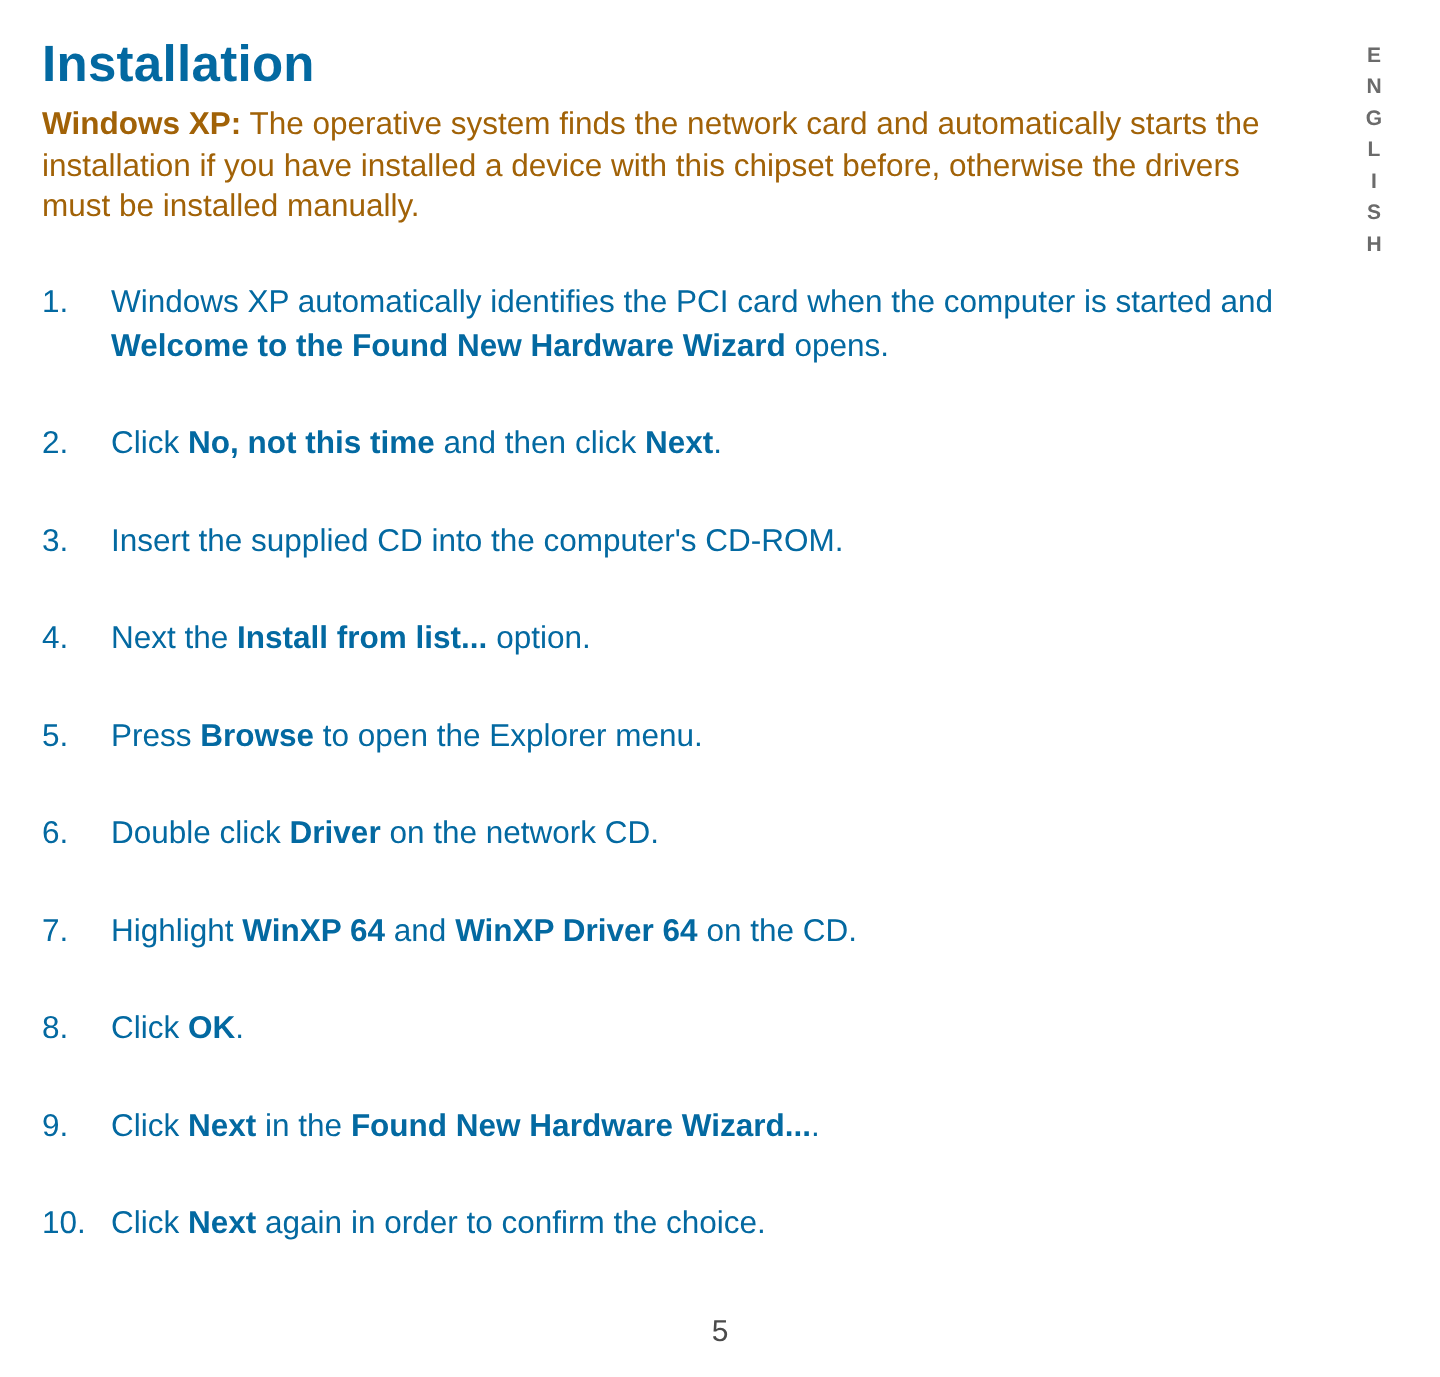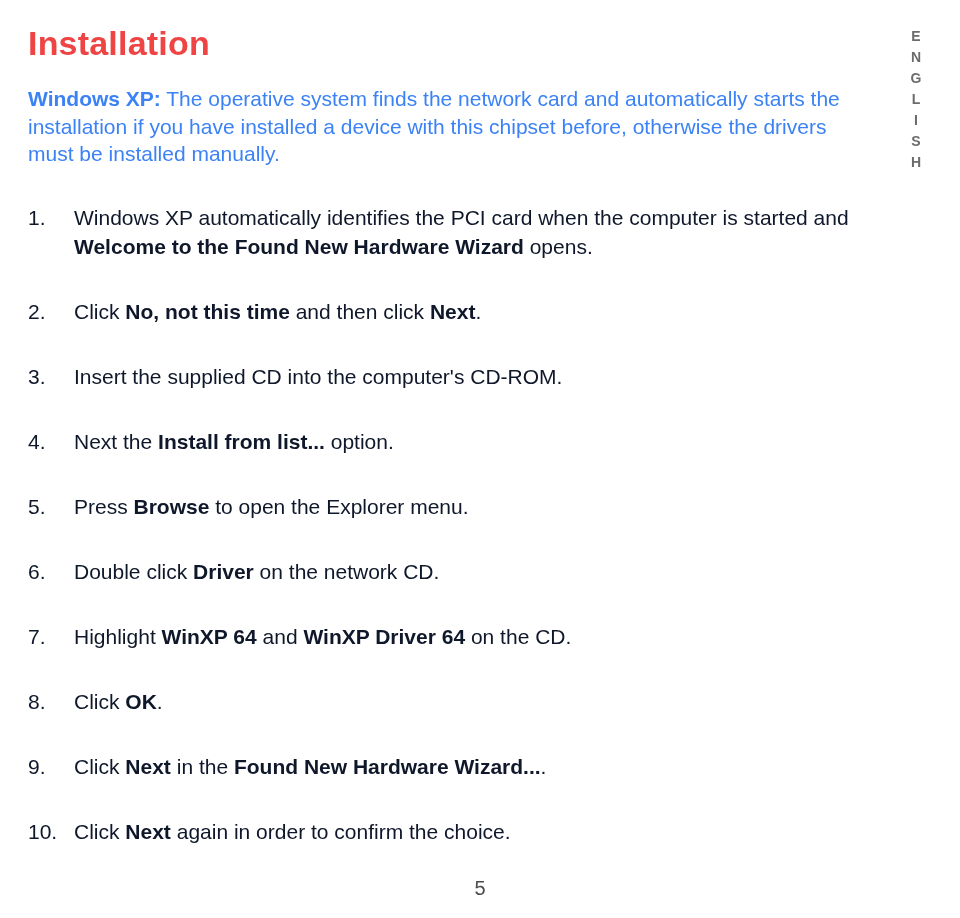--- a/index.html
+++ b/index.html
@@ -8,42 +8,42 @@
     height: 918px;
     background: #ffffff;
     font-family: Arial, Helvetica, sans-serif;
     color: #4b4b4b;
     position: relative;
     padding: 24px 60px 0 28px;
   }
   .heading {
     font-size: 34px;
     font-weight: bold;
-    color: #ef4444;
-    margin-bottom: 22px;
+    color: #0369a1;
+    margin-bottom: 6px;
     letter-spacing: 0.2px;
   }
   .intro {
     font-size: 21px;
     line-height: 1.32;
-    color: #3b82f6;
+    color: #a16207;
     margin-bottom: 24px;
     max-width: 820px;
   }
   .steps {
     list-style: none;
     counter-reset: step;
     margin-left: 0;
   }
   .steps li {
     counter-increment: step;
     position: relative;
     font-size: 21px;
     line-height: 1.38;
-    color: #0f172a;
+    color: #0369a1;
     padding-left: 46px;
     margin-bottom: 0px;
     margin-top: 36px;
   }
   .steps li::before {
     content: counter(step) ".";
     position: absolute;
     left: 0;
     top: 0;
   }

